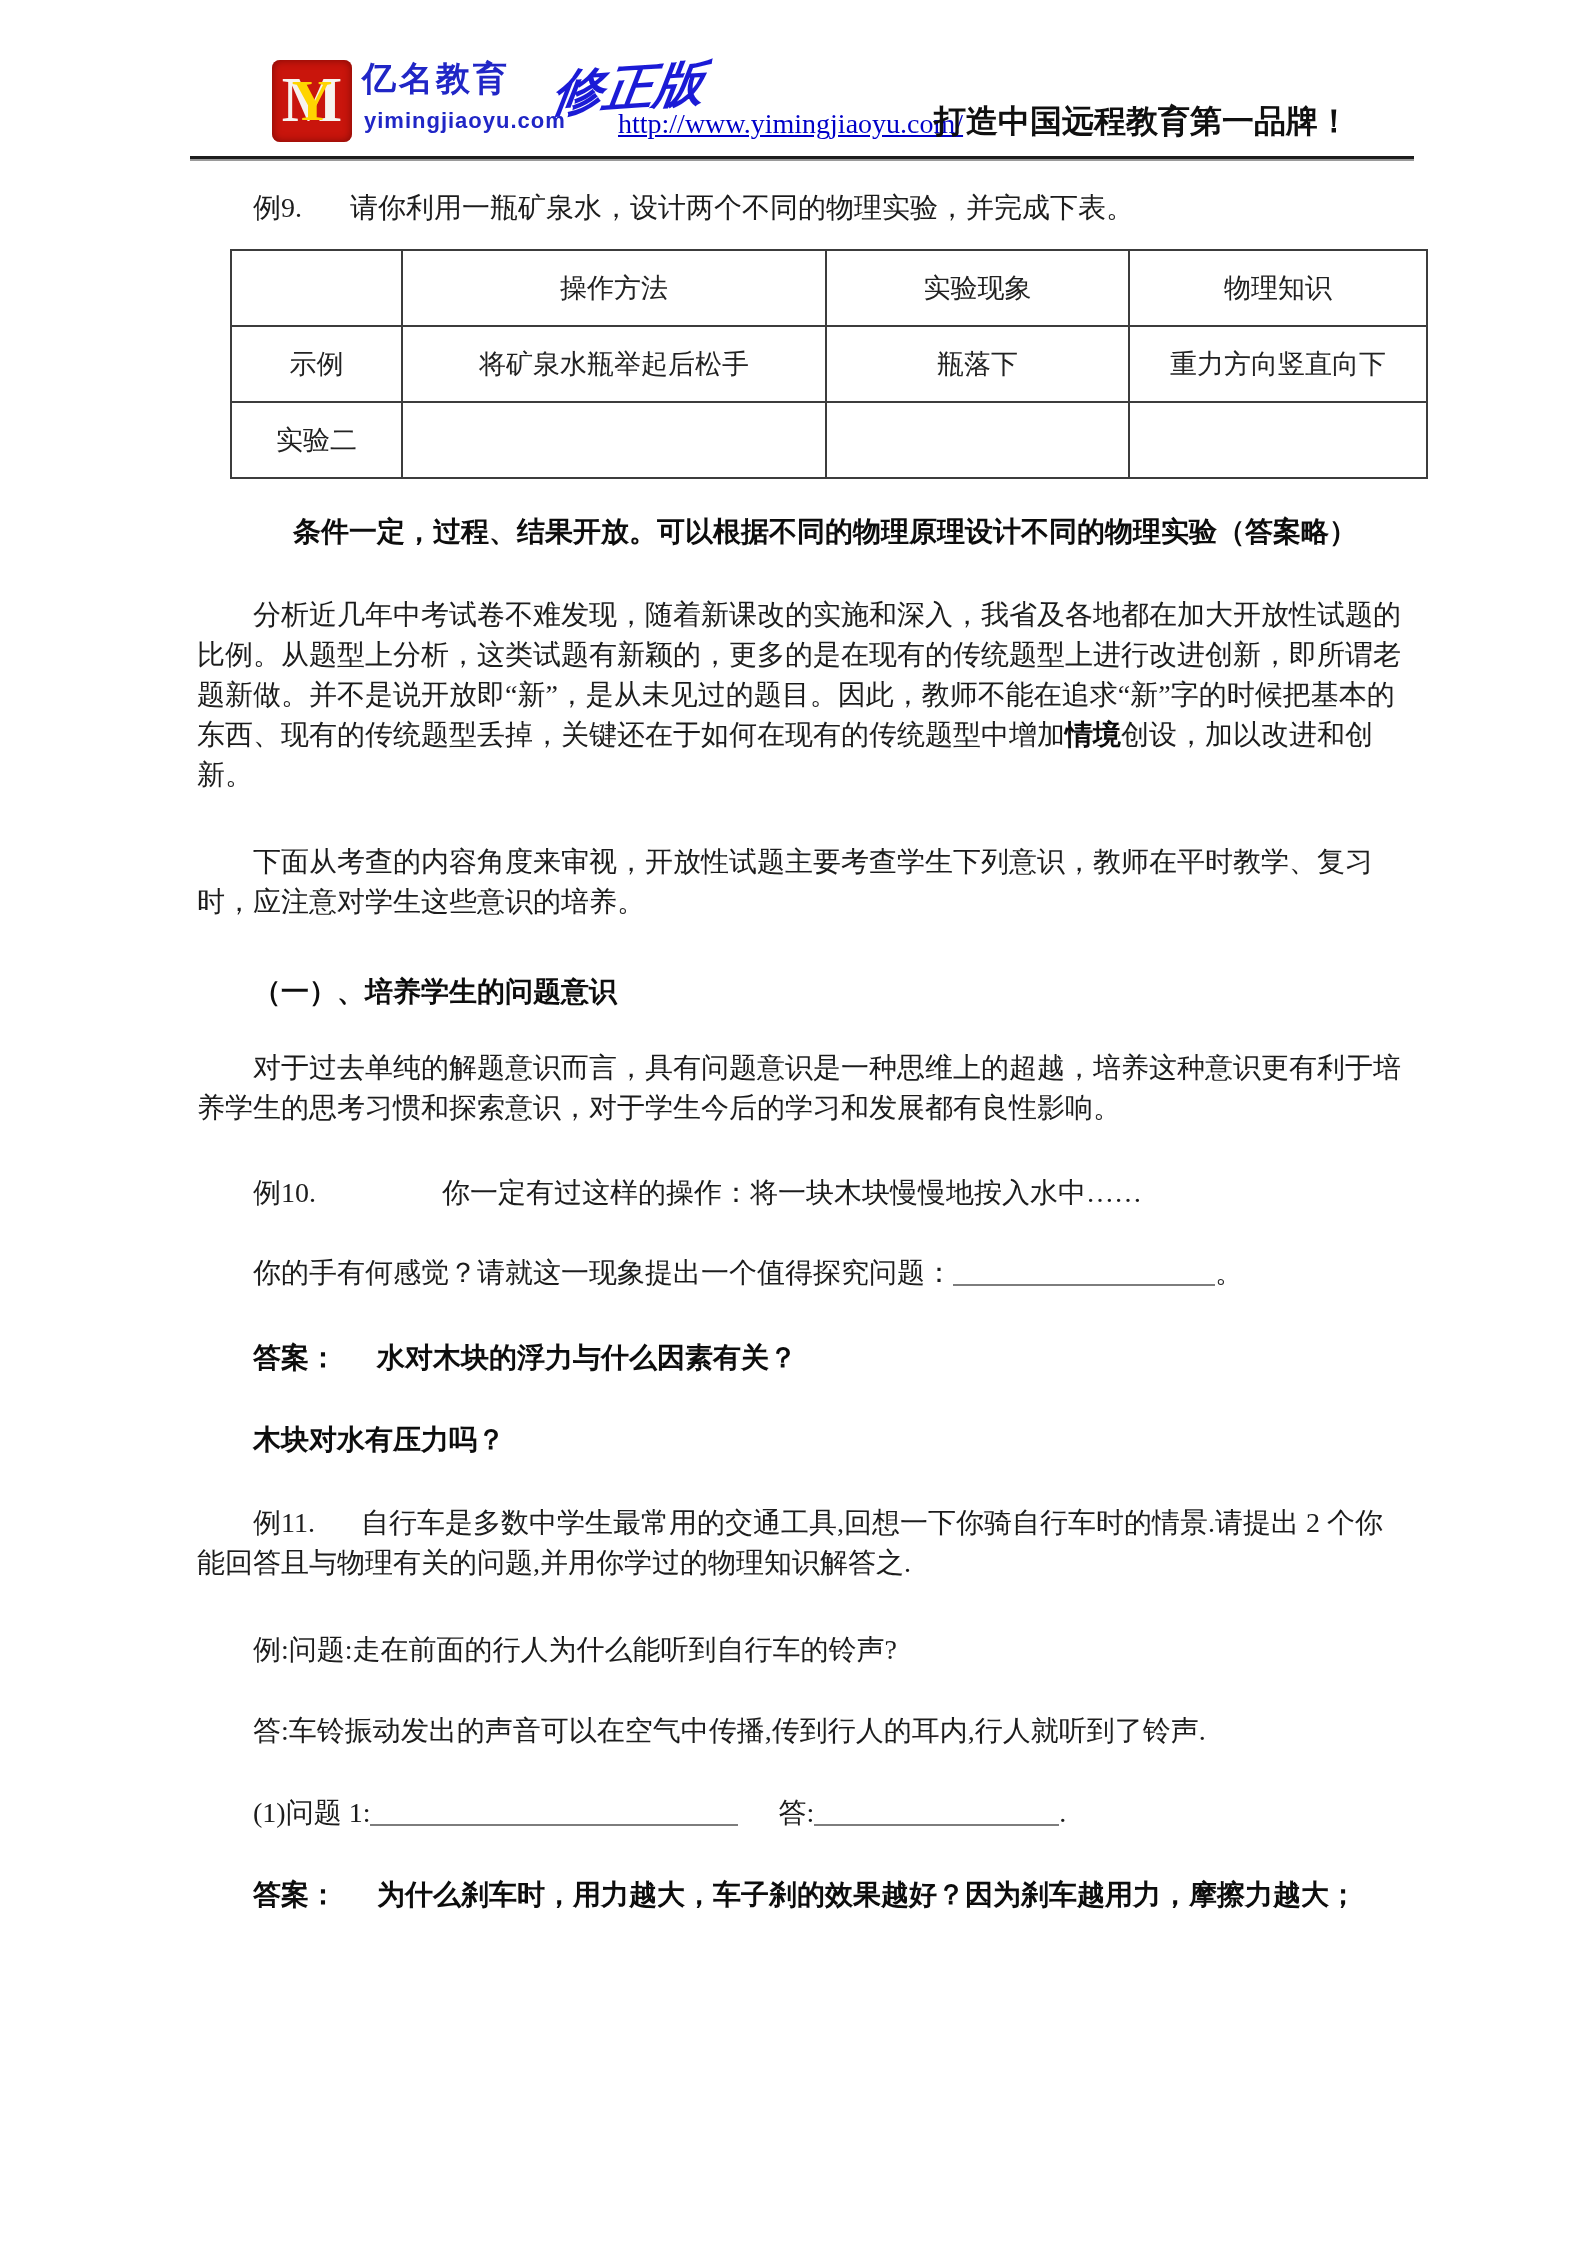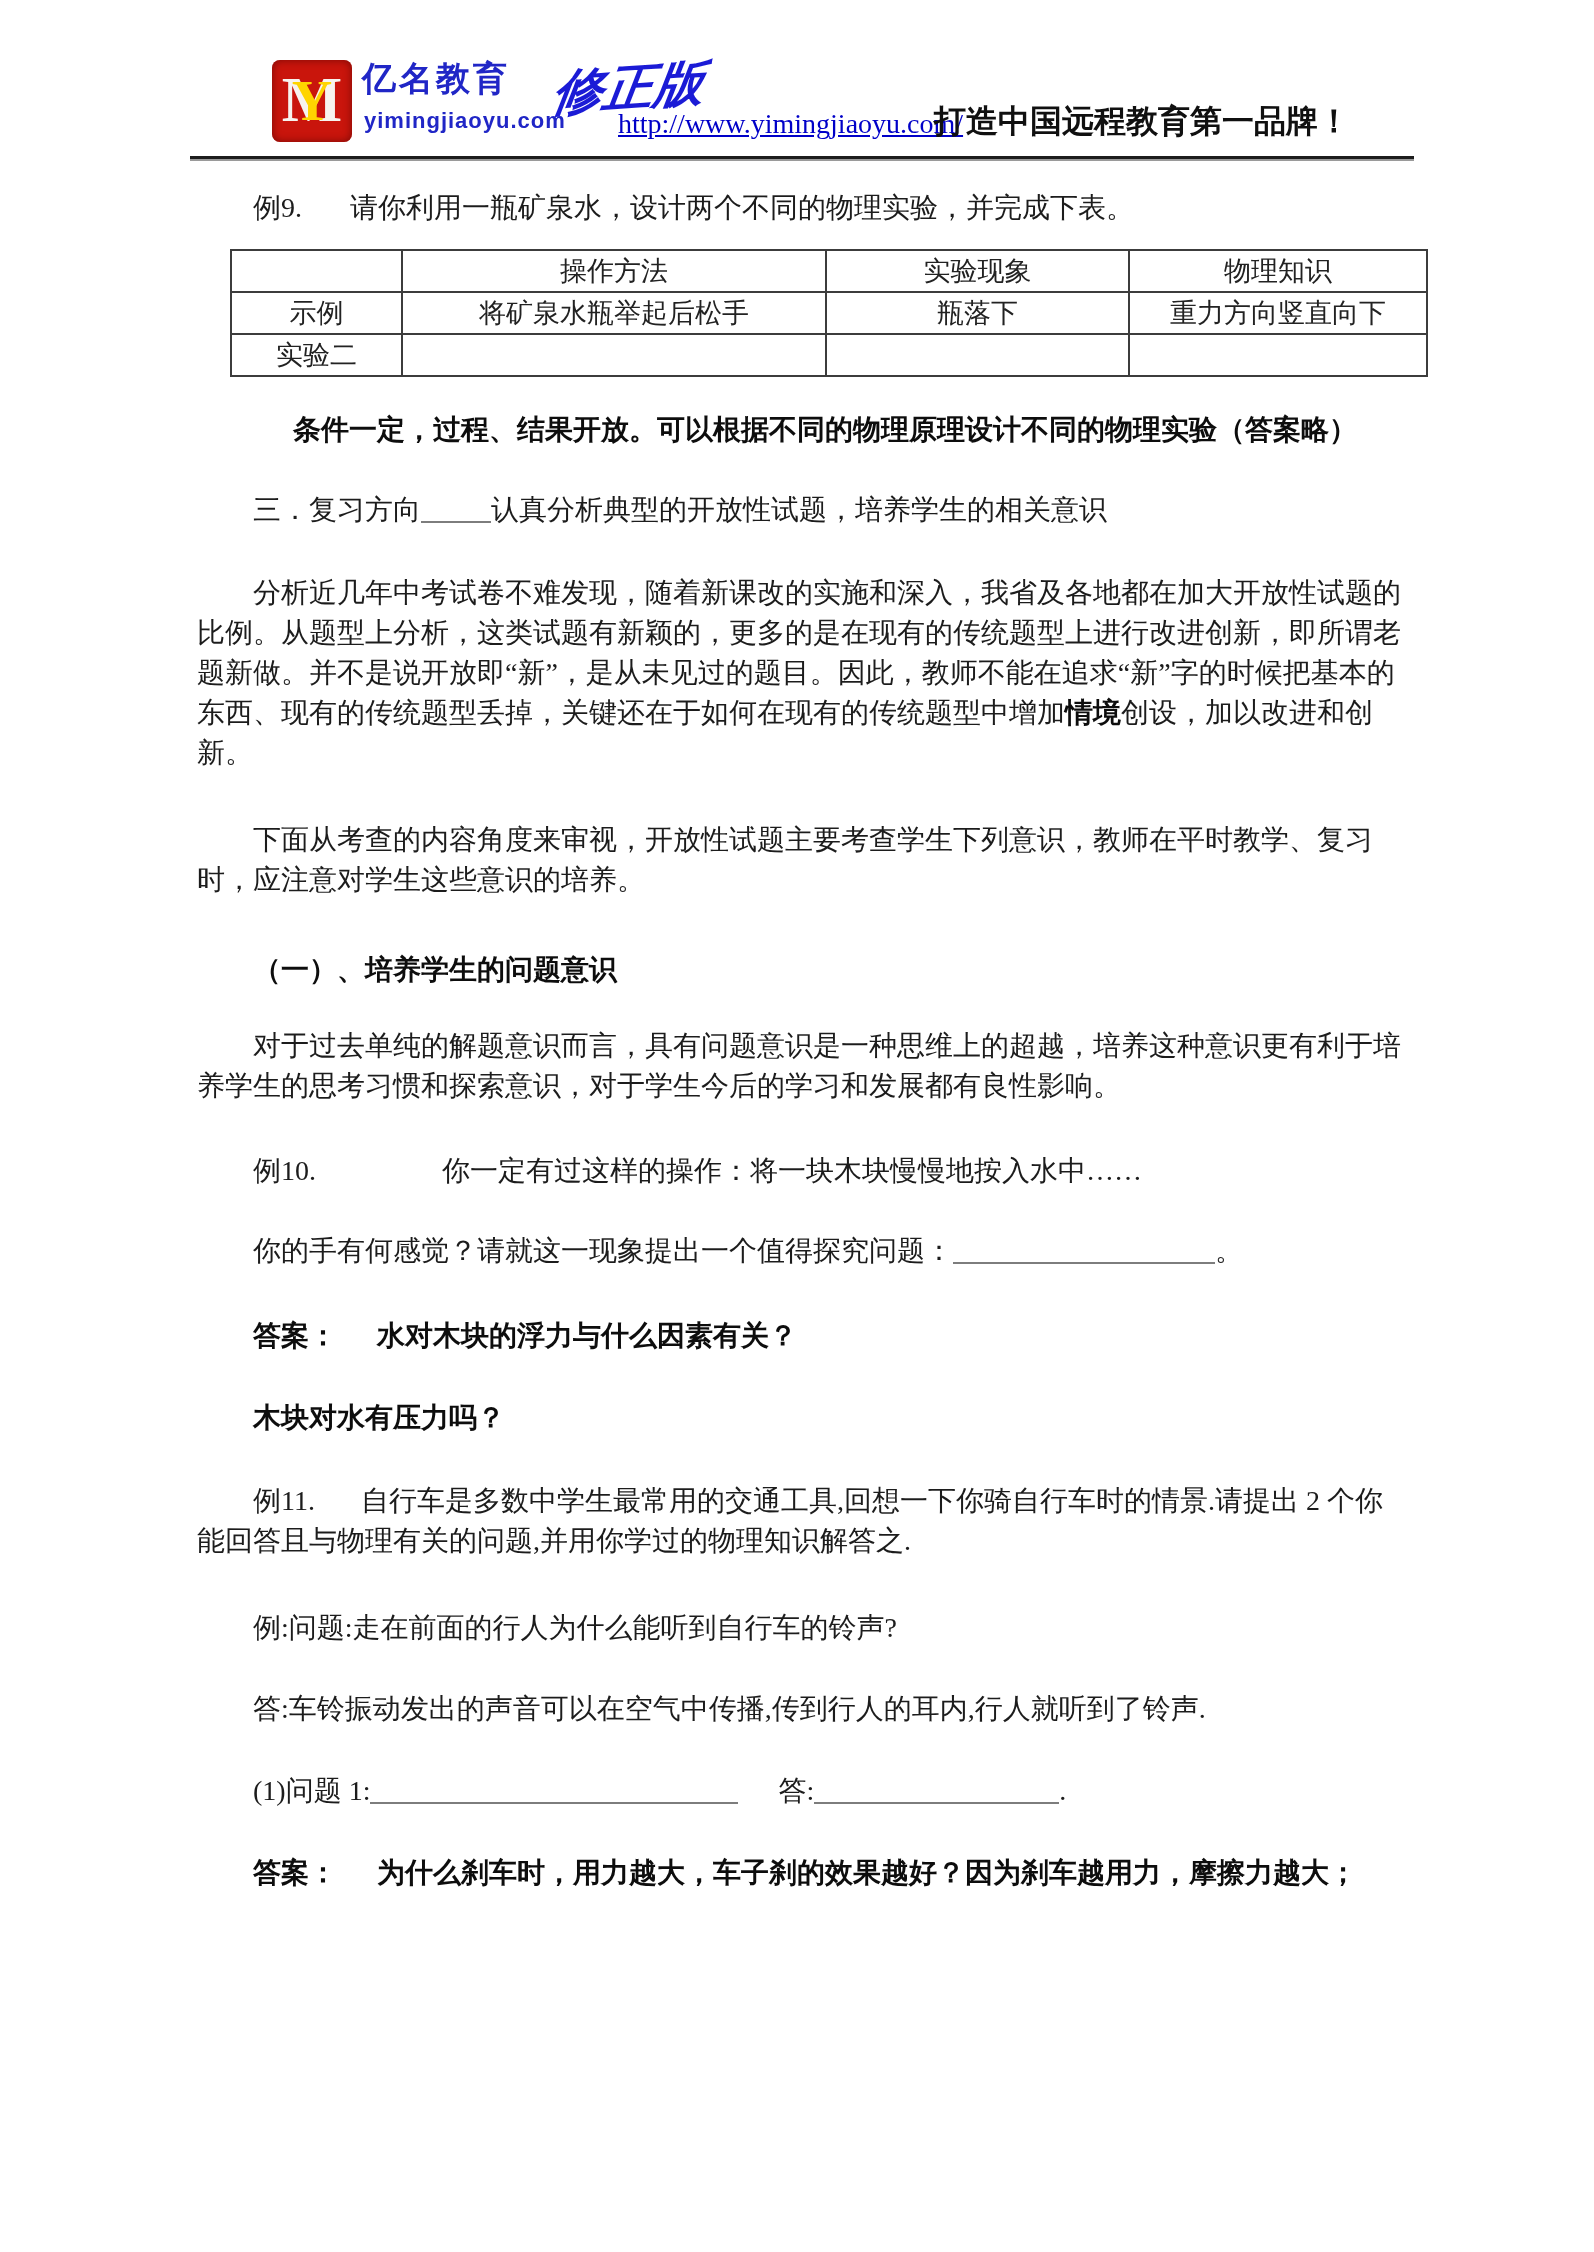--- a/index.html
+++ b/index.html
@@ -32,21 +32,21 @@
   .content{position:absolute;left:197px;top:170px;width:1212px;font-size:28px;line-height:40px;}
   .content p{margin:0;}
   .indent{text-indent:56px;}
   .bold{font-weight:700;color:#0d0d0d;}
   .gap{display:inline-block;}
   .blank{display:inline-block;border-bottom:2px solid #7d7d7d;height:28px;vertical-align:-4px;}
 
   
   .qtable{border-collapse:collapse;margin-left:33px;width:1140px;table-layout:fixed;}
   .qtable td{border:2px solid #3c3c3c;height:35px;text-align:center;font-size:27px;
-             padding:0 6px;overflow:hidden;white-space:nowrap;color:#222;}
+             padding:17px 6px;overflow:hidden;white-space:nowrap;color:#222;}
   .col-label{width:157px;}
   .col-method{width:410px;}
   .col-phenom{width:289px;}
   .col-knowl{width:284px;}
 </style>
 </head>
 <body>
 
 <div class="page">
 
@@ -85,21 +85,20 @@
           <td>实验二</td>
           <td></td>
           <td></td>
           <td></td>
         </tr>
       </tbody>
     </table>
 
     <p class="bold" style="margin-top:33px;text-indent:96px;">条件一定，过程、结果开放。可以根据不同的物理原理设计不同的物理实验（答案略）</p>
 
-    <p class="indent" style="margin-top:40px;"><span>三．复习方向</span><span class="blank" style="width:70px;"></span><span>认真分析典型的开放性试题，培养学生的相关意识</span></p>
 
     <p class="indent" style="margin-top:43px;"><span>分析近几年中考试卷不难发现，随着新课改的实施和深入，我省及各地都在加大开放性试题的比例。从题型上分析，这类试题有新颖的，更多的是在现有的传统题型上进行改进创新，即所谓老题新做。并不是说开放即“新”，是从未见过的题目。因此，教师不能在追求“新”字的时候把基本的东西、现有的传统题型丢掉，关键还在于如何在现有的传统题型中增加</span><span class="bold">情境</span><span>创设，加以改进和创新。</span></p>
 
     <p class="indent" style="margin-top:47px;">下面从考查的内容角度来审视，开放性试题主要考查学生下列意识，教师在平时教学、复习时，应注意对学生这些意识的培养。</p>
 
     <p class="bold indent" style="margin-top:50px;">（一）、培养学生的问题意识</p>
 
     <p class="indent" style="margin-top:36px;">对于过去单纯的解题意识而言，具有问题意识是一种思维上的超越，培养这种意识更有利于培养学生的思考习惯和探索意识，对于学生今后的学习和发展都有良性影响。</p>
 
     <p class="indent" style="margin-top:45px;"><span>例10.</span><span class="gap" style="width:126px;"></span><span>你一定有过这样的操作：将一块木块慢慢地按入水中……</span></p>

